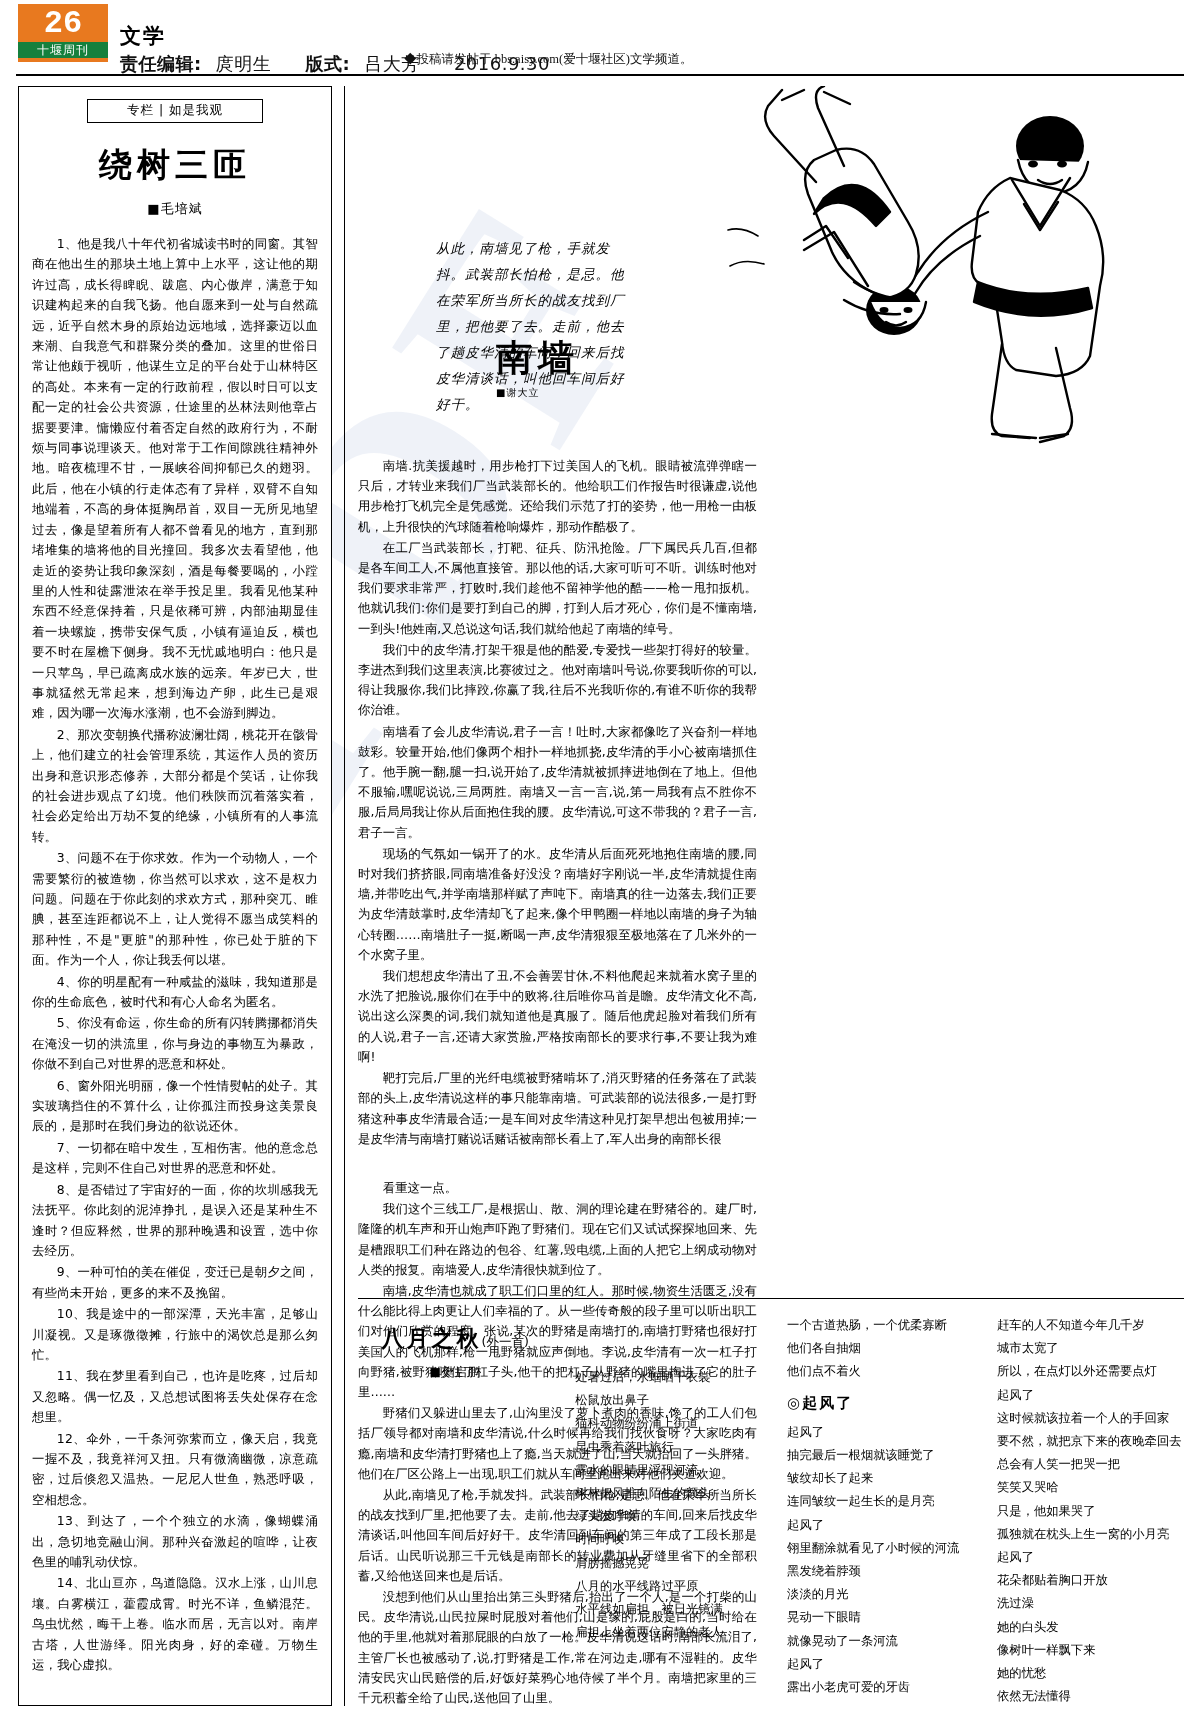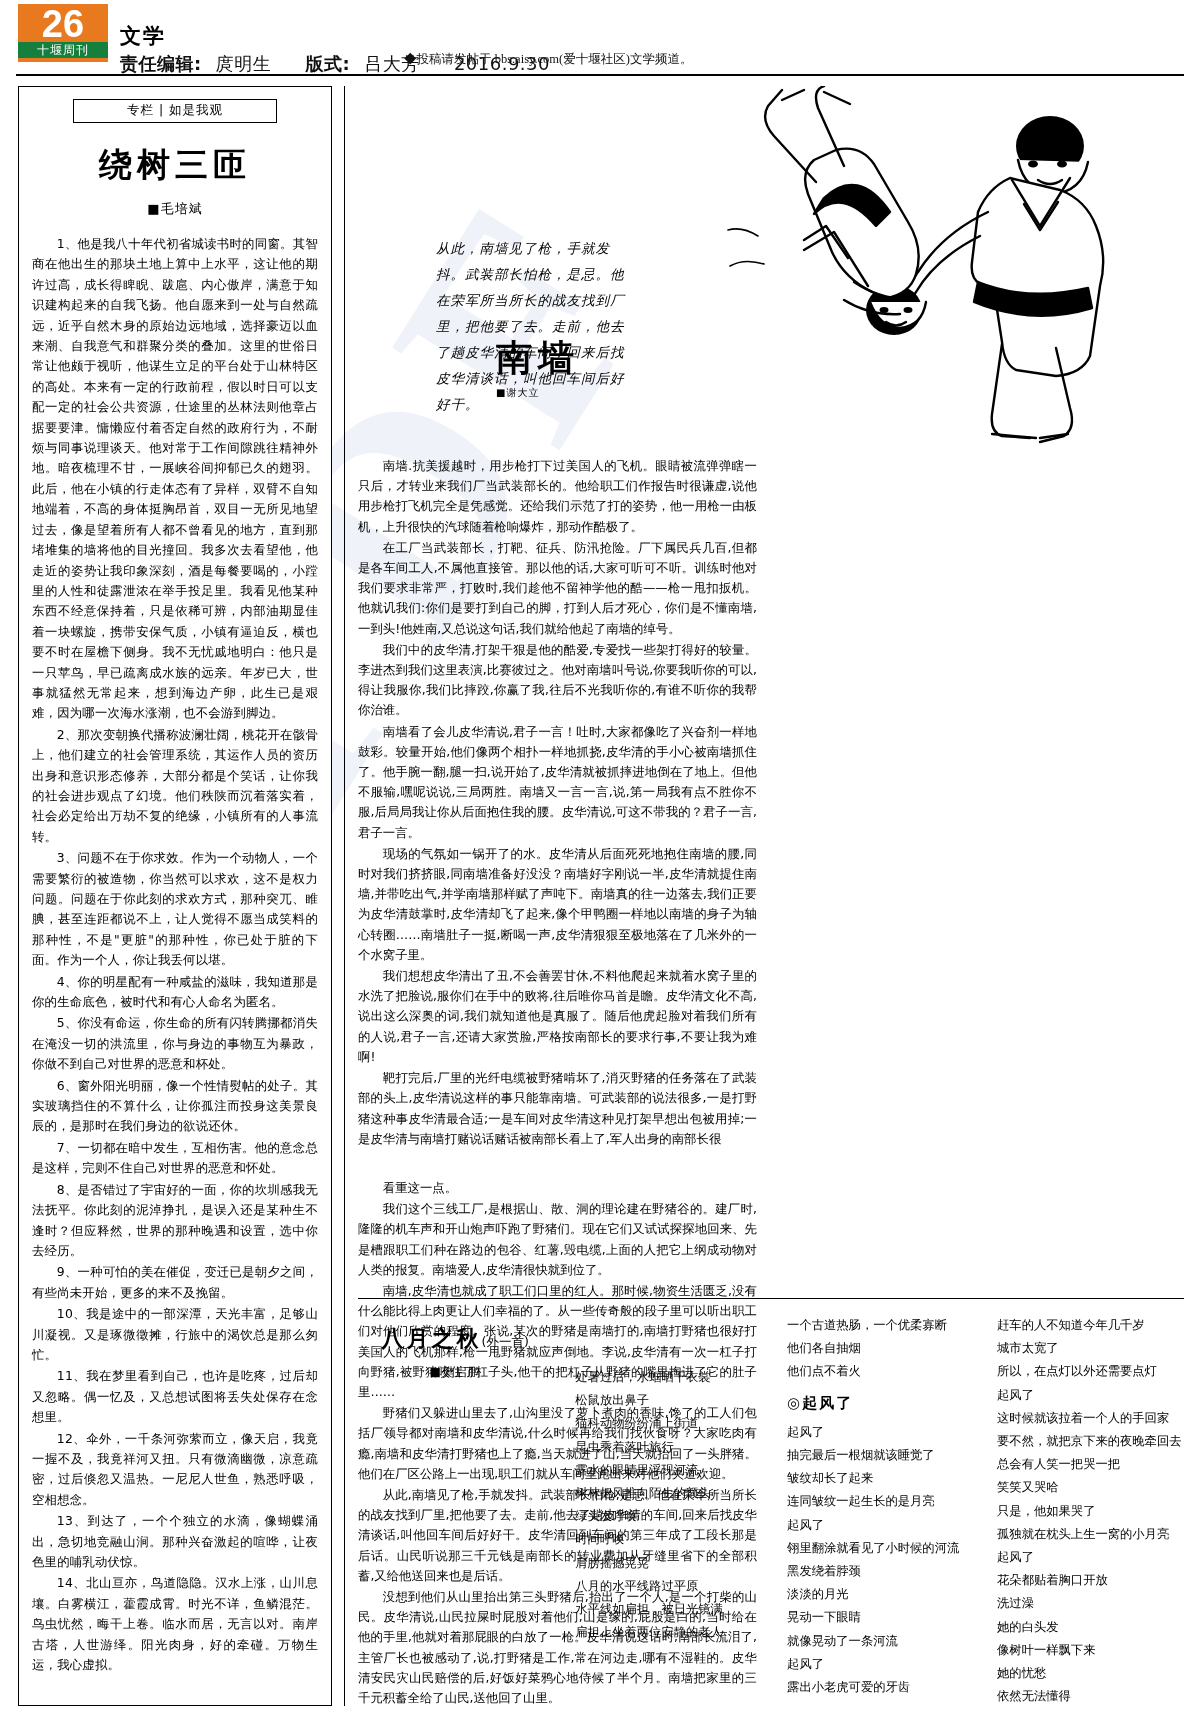--- a/index.html
+++ b/index.html
@@ -14,22 +14,22 @@
   }
   .page { position:relative; width:1200px; height:1724px; }
 
   
   .masthead { position:absolute; left:0; top:0; width:1200px; height:76px; }
   .mast-badge {
     position:absolute; left:18px; top:4px; width:90px; height:58px;
     background:#e8791f; color:#fff; text-align:center;
   }
   .mast-num {
-    font-family:Liberation Sans, sans-serif;
-    font-size:38px; font-weight:bold; line-height:36px; padding-top:2px;
+    font-family:Liberation Mono, monospace;
+    font-size:32px; font-weight:bold; line-height:36px; padding-top:2px;
   }
   .mast-badge-sub {
     font-size:12px; letter-spacing:1px; line-height:16px;
     background:#15803d; color:#fff;
   }
   .mast-cat {
     position:absolute; left:120px; top:22px;
     font-family:"DejaVu Sans", sans-serif;
     font-size:21px; font-weight:bold; letter-spacing:2px;
   }
@@ -61,21 +61,21 @@
     white-space:nowrap;
   }
 
   
   .left-col {
     position:absolute; left:18px; top:86px; width:314px; height:1620px;
     border:1px solid #000; background:#fff;
   }
   .lc-inner { padding:10px 13px 8px 13px; height:100%; }
   .col-tag {
-    width:204px; margin:2px auto 0 auto; text-align:center;
+    width:176px; margin:2px auto 0 auto; text-align:center;
     border:1px solid #000; font-size:12.5px; padding:2px 0 3px 0;
     letter-spacing:1px;
   }
   .lc-title {
     text-align:center; font-size:33px; font-weight:bold;
     letter-spacing:5px; margin-top:20px;
     font-family:"DejaVu Sans", sans-serif;
   }
   .lc-author {
     text-align:center; font-size:13px; margin-top:12px; letter-spacing:1px;

